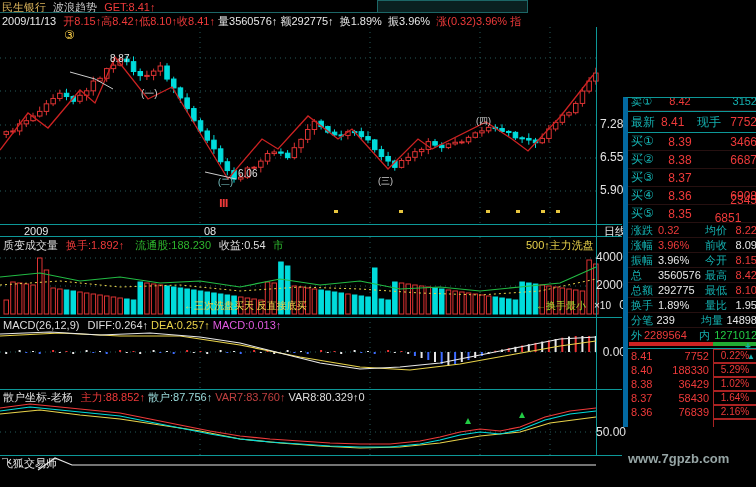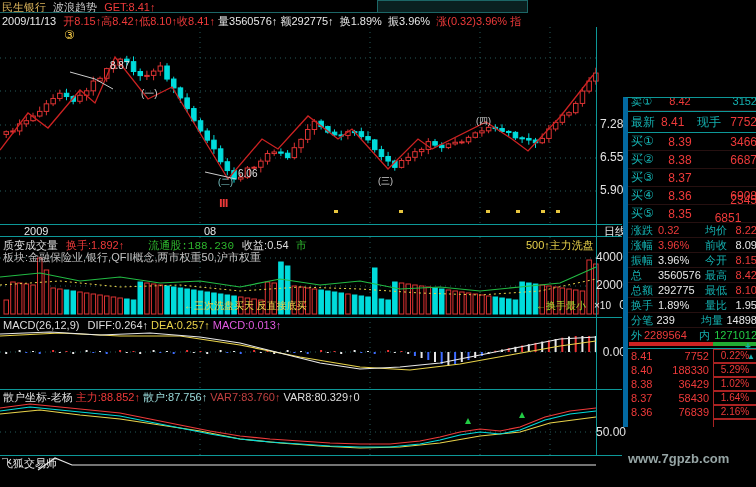--- a/index.html
+++ b/index.html
@@ -449,63 +449,62 @@
     </svg>
 
   <div class="sep" style="left:0;top:224px;width:622px;height:1px;"></div>
   <div class="sep" style="left:0;top:236px;width:622px;height:1px;"></div>
   <div class="sep" style="left:0;top:317px;width:622px;height:1px;"></div>
   <div class="sep" style="left:0;top:389px;width:622px;height:1px;"></div>
   <div class="sep" style="left:0;top:455px;width:622px;height:1px;"></div>
   <div class="sep" style="left:596px;top:27px;width:1px;height:428px;"></div>
 
   <div class="abs" style="left:64px;top:28px;color:#ffd24a;font-size:12px;">③</div>
-  <div class="abs t10" style="left:110px;top:60px;color:#e0e0e0;">8.87</div>
+  <div class="abs t10" style="left:110px;top:53px;color:#e0e0e0;">8.87</div>
   <div class="abs t10" style="left:141px;top:88px;color:#d0d0d0;">(一)</div>
   <div class="abs t10" style="left:238px;top:168px;color:#e0e0e0;">6.06</div>
   <div class="abs t9" style="left:218px;top:177px;color:#7ecccc;">(二)</div>
   <div class="abs t9" style="left:378px;top:176px;color:#d0d0d0;">(三)</div>
   <div class="abs t9" style="left:476px;top:116px;color:#d0d0d0;">(四)</div>
   <div class="abs t10" style="left:219px;top:198px;color:#ee3a3a;font-weight:bold;">Ⅲ</div>
 
   <div class="axlbl" style="left:600px;top:119px;">7.28</div>
   <div class="axlbl" style="left:600px;top:152px;">6.55</div>
   <div class="axlbl" style="left:600px;top:185px;">5.90</div>
 
   <div class="abs t11" style="left:24px;top:225px;color:#e8e8e8;">2009</div>
   <div class="abs t11" style="left:204px;top:225px;color:#e8e8e8;">08</div>
   <div class="abs t11" style="left:600px;top:225px;width:26px;text-align:right;color:#e8e8e8;">日线</div>
 
   <div class="abs t11" style="left:3px;top:239px;">
     <span style="color:#dedede;">质变成交量</span>
     <span style="color:#ee3a3a;margin-left:5px;">换手:1.892↑</span>
-    <span style="color:#2db52d;margin-left:21px;font-family:Liberation Mono, monospace;">流通股:188.230</span>
+    <span style="color:#2db52d;margin-left:8px;">流通股:188.230</span>
     <span style="color:#dedede;margin-left:5px;">收益:0.54</span>
     <span style="color:#2db52d;margin-left:4px;">市</span>
   </div>
-  <div class="abs t11" style="left:3px;top:251px;color:#c0c0c0;">板块:金融保险业,银行,QFII概念,两市权重50,沪市权重</div>
   <div class="abs t11" style="left:526px;top:239px;color:#e8d24a;">500↑主力洗盘</div>
   <div class="abs t10" style="left:184px;top:300px;color:#e8d24a;">←三次洗盘买天 反直接底买</div>
   <div class="abs t10" style="left:536px;top:300px;color:#aadd33;">←换手最小</div>
   <div class="abs t10" style="left:594px;top:300px;color:#e8e8e8;">×10</div>
   <div class="axlbl" style="left:596px;top:252px;">400000</div>
   <div class="axlbl" style="left:596px;top:280px;">200000</div>
   <div class="axlbl" style="left:596px;top:300px;width:30px;text-align:right;">0</div>
 
   <div class="abs t11" style="left:3px;top:319px;">
     <span style="color:#dedede;">MACD(26,12,9)</span>
     <span style="color:#dedede;margin-left:5px;">DIFF:0.264↑</span>
     <span style="color:#e8d24a;">DEA:0.257↑</span>
     <span style="color:#e05ae0;">MACD:0.013↑</span>
   </div>
   <div class="axlbl" style="left:596px;top:347px;width:30px;text-align:right;">0.00</div>
 
   <div class="abs t11" style="left:3px;top:391px;">
     <span style="color:#dedede;">散户坐标-老杨</span>
-    <span style="color:#ee3a3a;">主力:88.852↑</span>
+    <span style="color:#ee3a3a;margin-left:5px;">主力:88.852↑</span>
     <span style="color:#9adada;">散户:87.756↑</span>
     <span style="color:#c04040;">VAR7:83.760↑</span>
     <span style="color:#dedede;">VAR8:80.329↑0</span>
   </div>
   <div class="axlbl" style="left:596px;top:427px;width:30px;text-align:right;">50.00</div>
 
   <div class="abs t11" style="left:2px;top:457px;color:#e8e8e8;">飞狐交易师</div>
 
   <div id="sidebar">
       <div style="height: 13px; overflow: hidden;">

